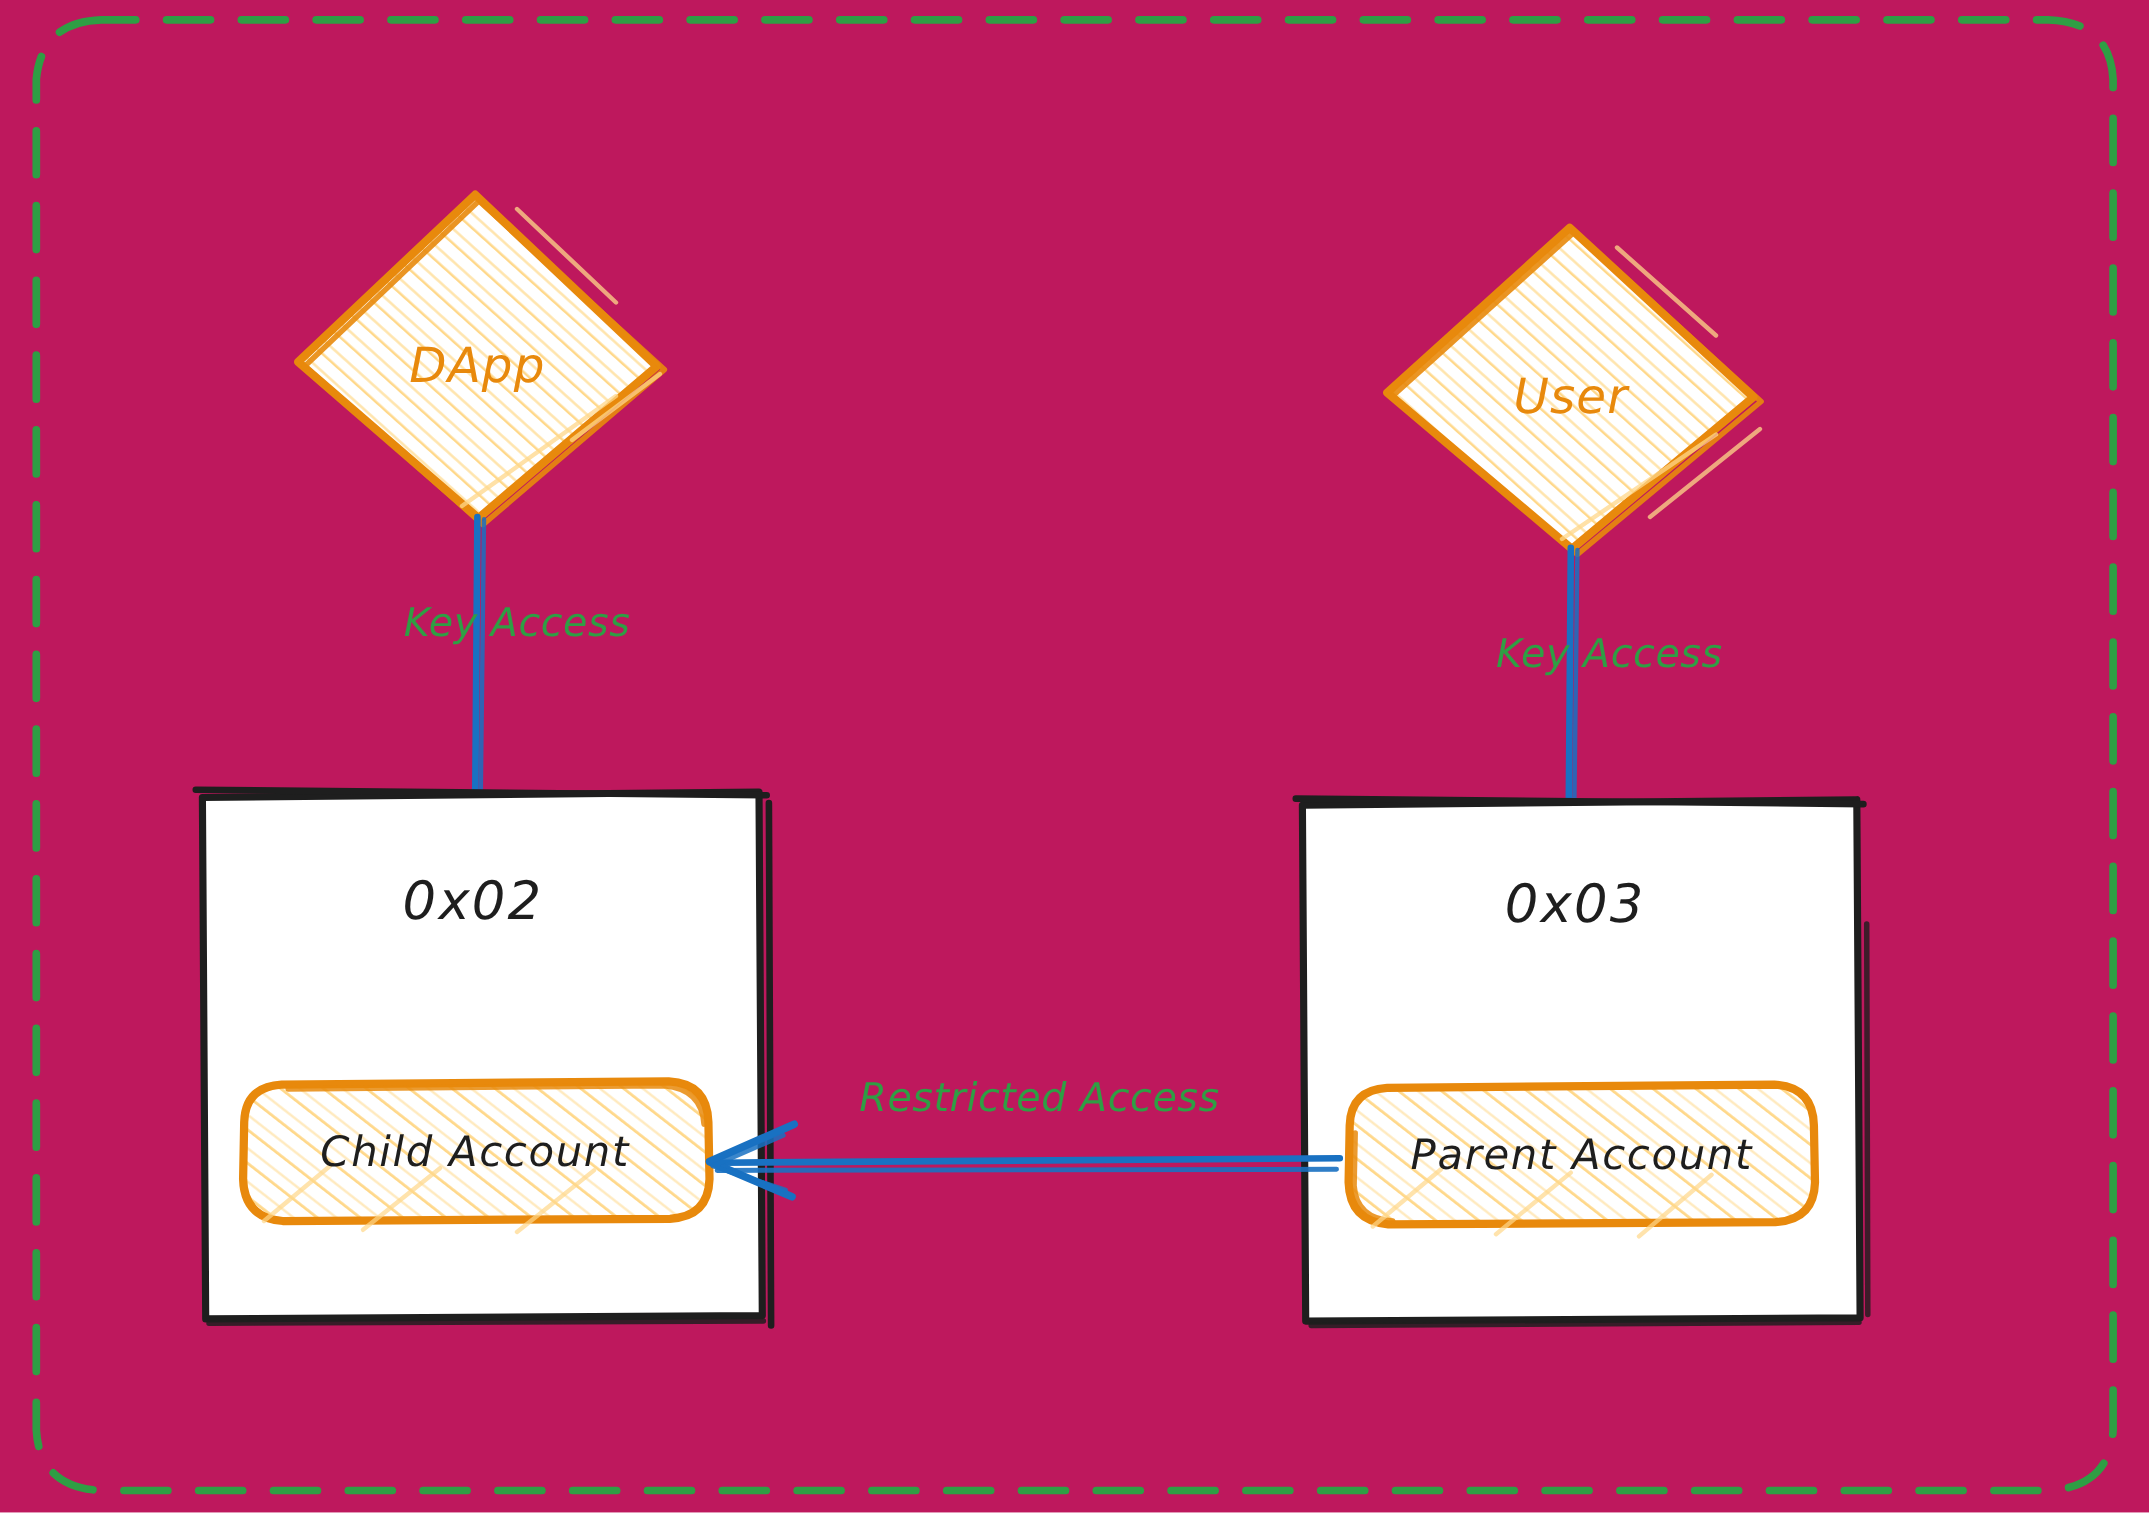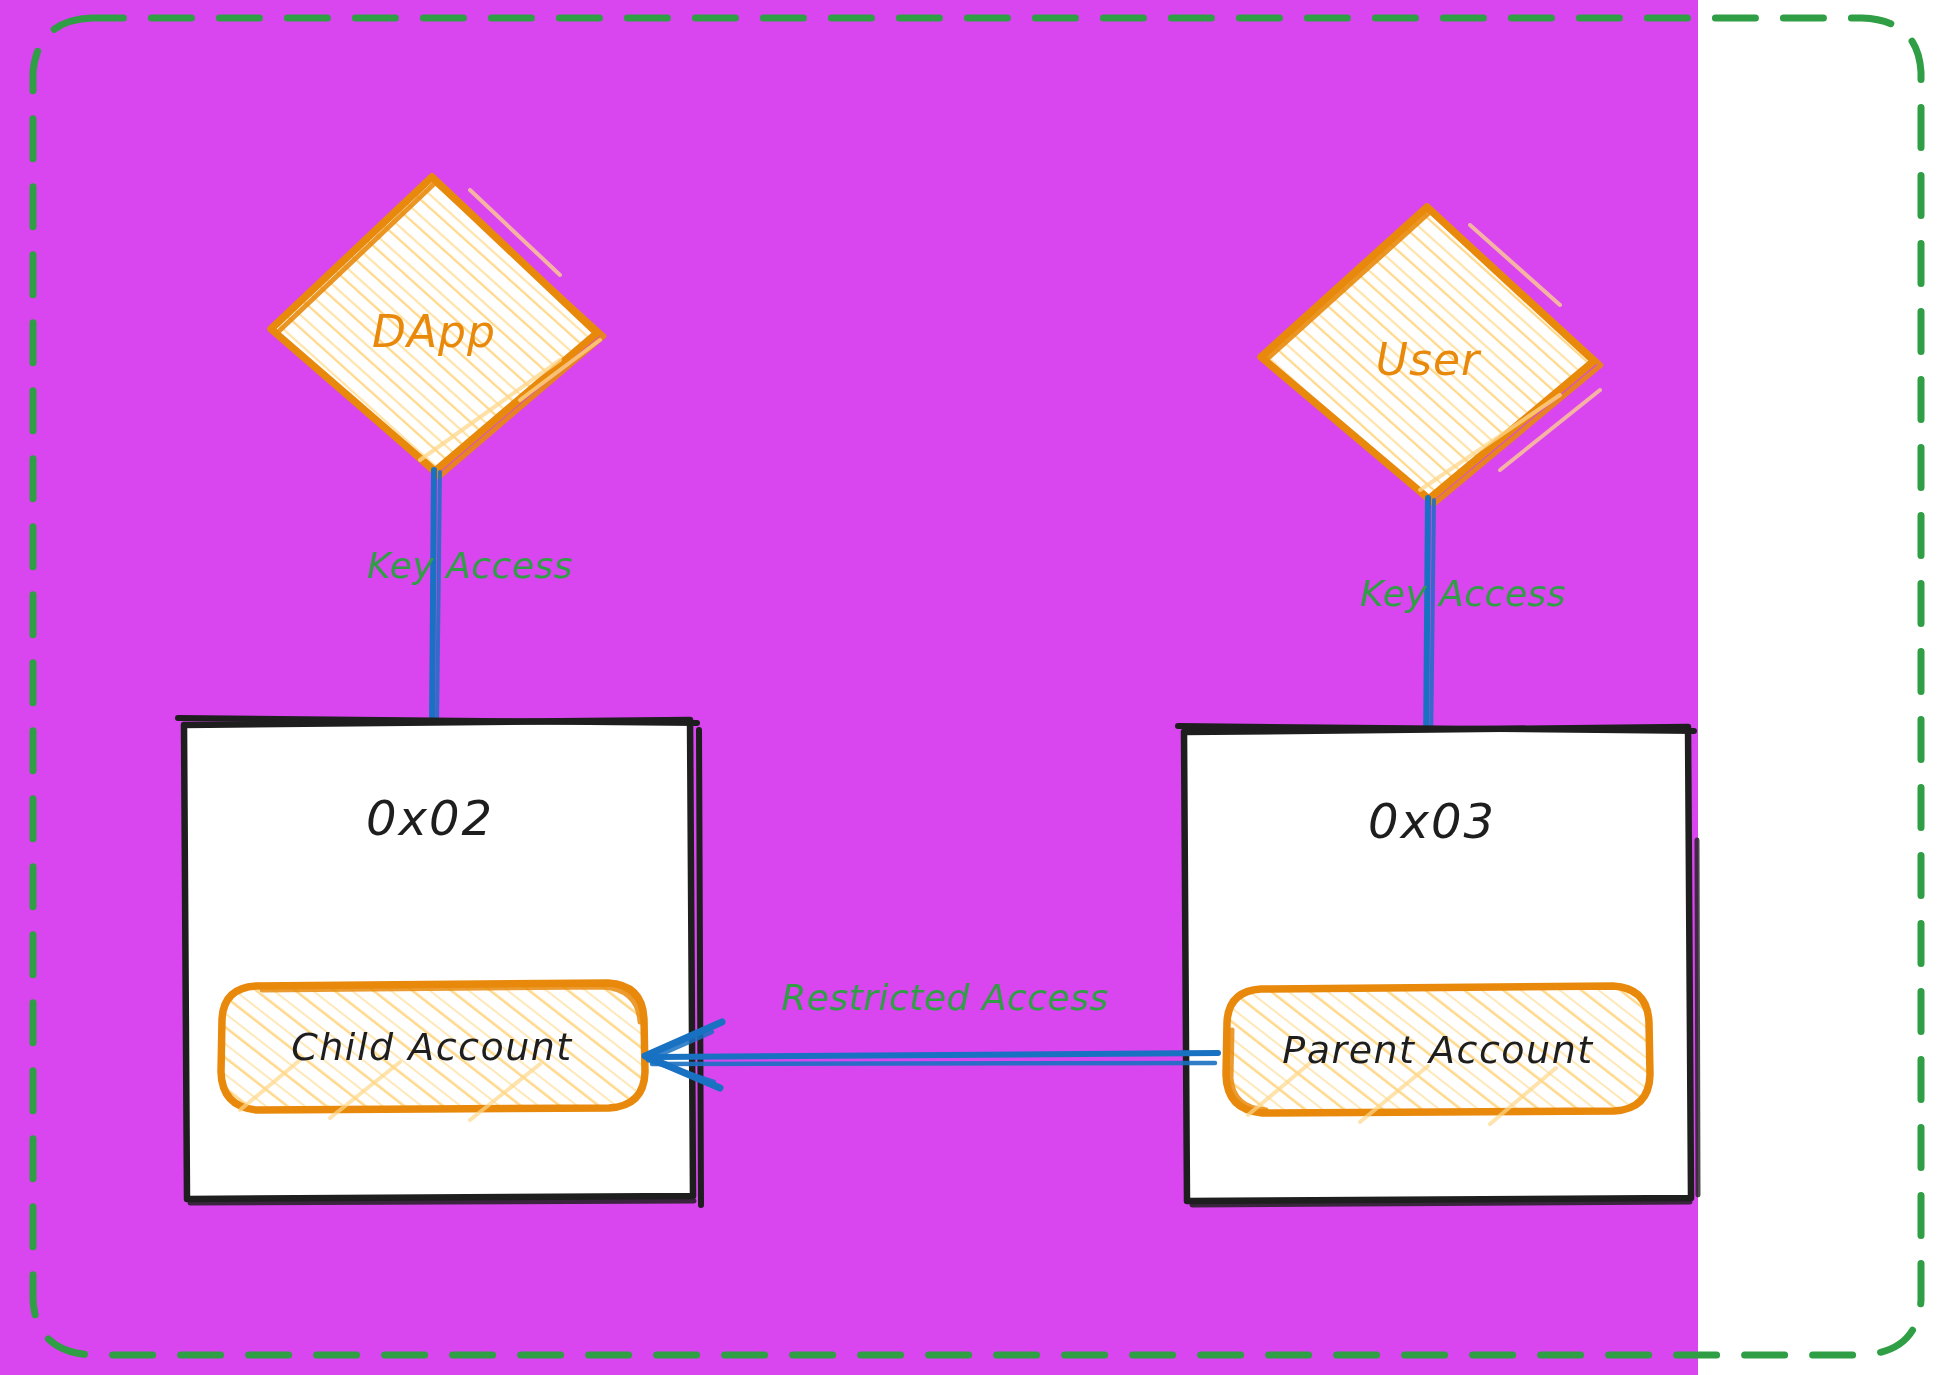--- a/index.html
+++ b/index.html
@@ -8,23 +8,23 @@
     background: #ffffff;
   }
   body {
     width: 1954px;
     height: 1375px;
     overflow: hidden;
     font-family: "DejaVu Sans", sans-serif;
   }
   #canvas-root {
     position: relative;
-    width: 1698px;
+    width: 1954px;
     height: 1375px;
-    background: #d946ef;
+    background: #be185d;
   }
   svg.diagram {
     display: block;
     width: 1954px;
     height: 1375px;
   }
   .hand-label {
     font-family: "DejaVu Sans", sans-serif;
     font-weight: 400;
   }

